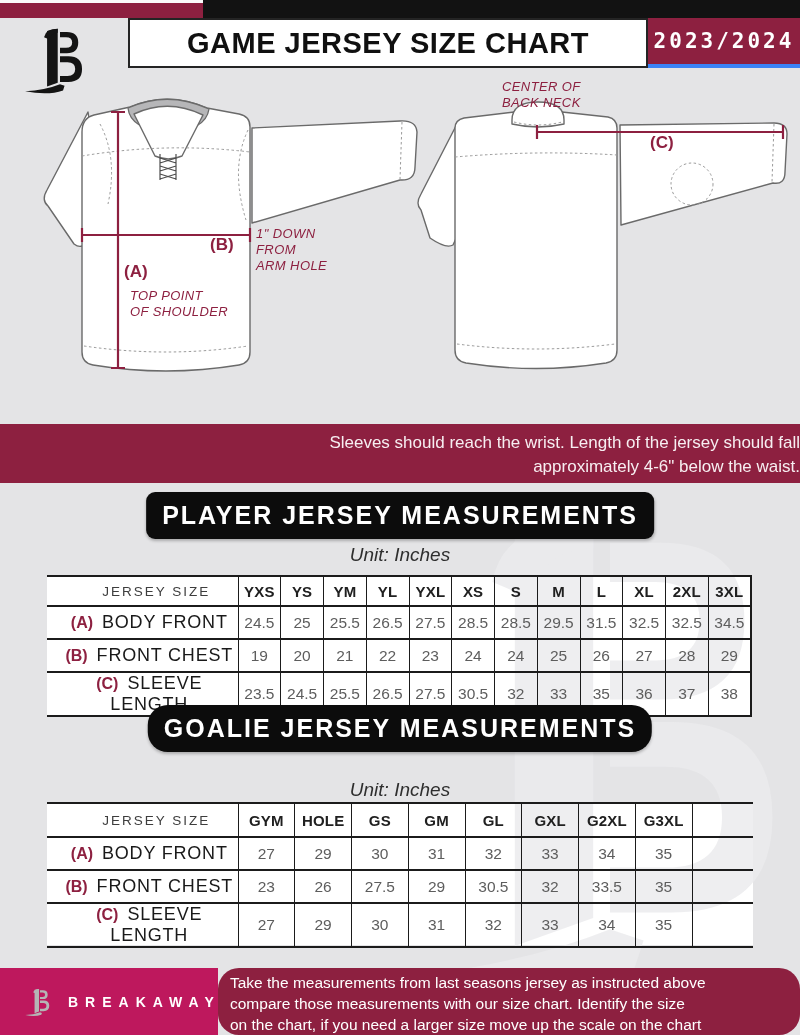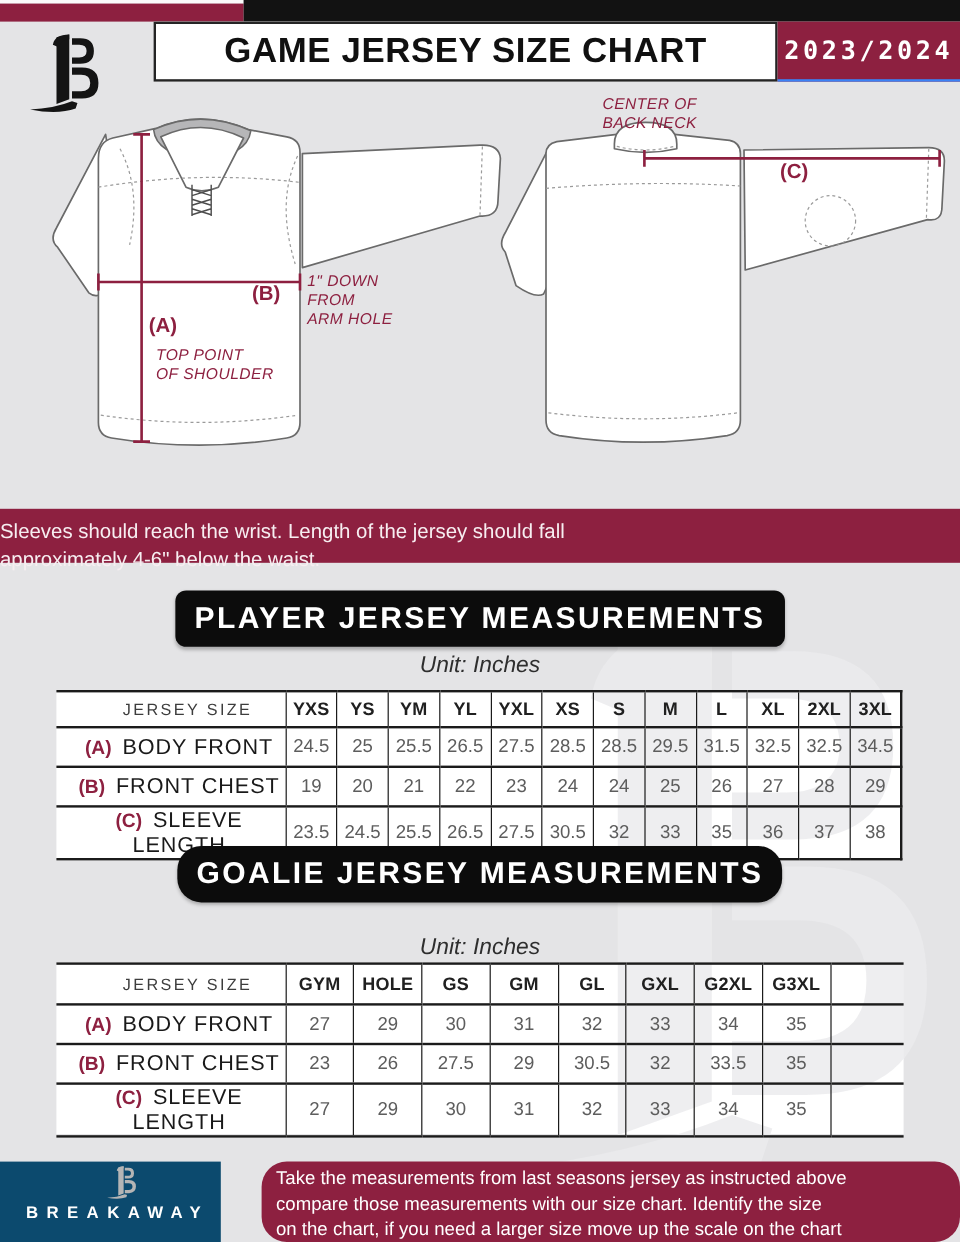--- a/index.html
+++ b/index.html
@@ -6,21 +6,21 @@
   body{font-family:"Liberation Sans",sans-serif;background:#cfcfd2;}
   .page{position:relative;width:800px;height:1035px;margin:0 auto;background:#e4e4e6;overflow:hidden;}
   .abs{position:absolute;}
 
   
   .top-white{left:0;top:0;width:203px;height:3px;background:#fafafa;}
   .top-maroon{left:0;top:3px;width:203px;height:15px;background:#8d2040;}
   .top-black{left:203px;top:0;width:597px;height:18px;background:#121212;}
   .title-box{left:128px;top:18px;width:520px;height:50px;background:#ffffff;border:2px solid #242424;box-sizing:border-box;
              display:flex;align-items:center;justify-content:center;font-size:29px;font-weight:700;letter-spacing:.5px;color:#101010;}
-  .year-box{left:648px;top:18px;width:152px;height:50px;background:#8d2040;border-bottom:2px solid #3b82f6;box-sizing:border-box;
+  .year-box{left:648px;top:18px;width:152px;height:50px;background:#8d2040;border-bottom:4px solid #3b82f6;box-sizing:border-box;
             display:flex;align-items:center;justify-content:center;color:#fff;
             font-family:"DejaVu Sans Mono",monospace;font-size:21px;font-weight:700;letter-spacing:3px;}
   .logo-main{left:22px;top:22px;width:76px;height:76px;color:#141414;}
 
   
   .mlabel{color:#8d2040;font-weight:700;font-size:17px;}
   .mcap{color:#8d2040;font-style:italic;font-size:13px;line-height:16px;letter-spacing:.4px;}
   .lbl-a{left:124px;top:262px;}
   .cap-a{left:130px;top:288px;}
   .lbl-b{left:210px;top:235px;}
@@ -28,22 +28,22 @@
   .cap-c{left:502px;top:79px;}
   .lbl-c{left:650px;top:133px;}
 
   svg .outline{fill:#ffffff;stroke:#6a6a6a;stroke-width:1.4;stroke-linejoin:round;}
   svg .neck{fill:#b6b6b8;stroke:#6a6a6a;stroke-width:1.3;}
   svg .seam{fill:none;stroke:#9a9a9a;stroke-width:1;stroke-dasharray:2.5,2.5;}
   svg .lace{fill:none;stroke:#4d4d4d;stroke-width:1.2;}
   svg .measure{fill:none;stroke:#8d2040;stroke-width:2.2;}
 
   
-  .notice{left:0;top:424px;width:800px;height:45px;background:#8d2040;color:#f7eef1;font-size:17px;line-height:24px;
-          text-align:left;padding-top:7px;box-sizing:border-box;}
+  .notice{left:0;top:424px;width:800px;height:59px;background:#8d2040;color:#f7eef1;font-size:17px;line-height:24px;
+          text-align:right;padding-top:7px;box-sizing:border-box;}
 
   
   .pill{left:50%;transform:translateX(-50%);height:47px;border-radius:9px;background:#0c0c0c;color:#ffffff;
         font-size:25px;font-weight:700;letter-spacing:2px;line-height:47px;padding:0 16px;white-space:nowrap;
         box-shadow:0 2px 3px rgba(0,0,0,.25);}
   .pill-player{top:492px;}
   .pill-goalie{top:705px;border-radius:20px;}
   .unit{left:0;width:800px;text-align:center;font-style:italic;font-size:19px;color:#2e2e2e;}
   .unit-player{top:544px;}
   .unit-goalie{top:779px;}
@@ -66,21 +66,21 @@
   .tbl-player thead tr{height:30px;} .tbl-player tbody tr{height:33px;}
   .tbl-goalie thead tr{height:34px;} .tbl-goalie tbody tr{height:33px;}
   .tbl th.corner{font-size:13.5px;font-weight:400;letter-spacing:2px;color:#3d3d3d;padding-left:28px;}
   .tbl th.size{font-size:15px;font-weight:700;color:#202020;letter-spacing:.2px;}
   .tbl td.val{font-size:15.5px;color:#5d5d5d;}
   .tbl th.rowhead{padding-left:14px;font-weight:400;}
   .rk{color:#8d2040;font-weight:700;font-size:16px;margin-right:9px;}
   .rl{font-size:18px;color:#191919;letter-spacing:.8px;}
 
   
-  .footer-black{left:0;top:968px;width:184px;height:67px;background:#0c4a6e;display:flex;align-items:center;flex-direction:column;}
+  .footer-black{left:0;top:968px;width:218px;height:67px;background:#be185d;display:flex;align-items:center;}
   .footer-logo{width:32px;height:34px;margin-left:24px;color:#b5b5b5;flex:none;}
   .brand{color:#ffffff;font-size:14px;font-weight:700;letter-spacing:7px;margin-left:12px;white-space:nowrap;}
   .footer-maroon{left:218px;top:968px;width:582px;height:67px;background:#8d2040;color:#ffffff;font-size:15.5px;line-height:21px;
                  padding:4px 0 0 12px;box-sizing:border-box;border-radius:21px;}
 </style>
 </head>
 <body>
 
 <div class="page">
 

